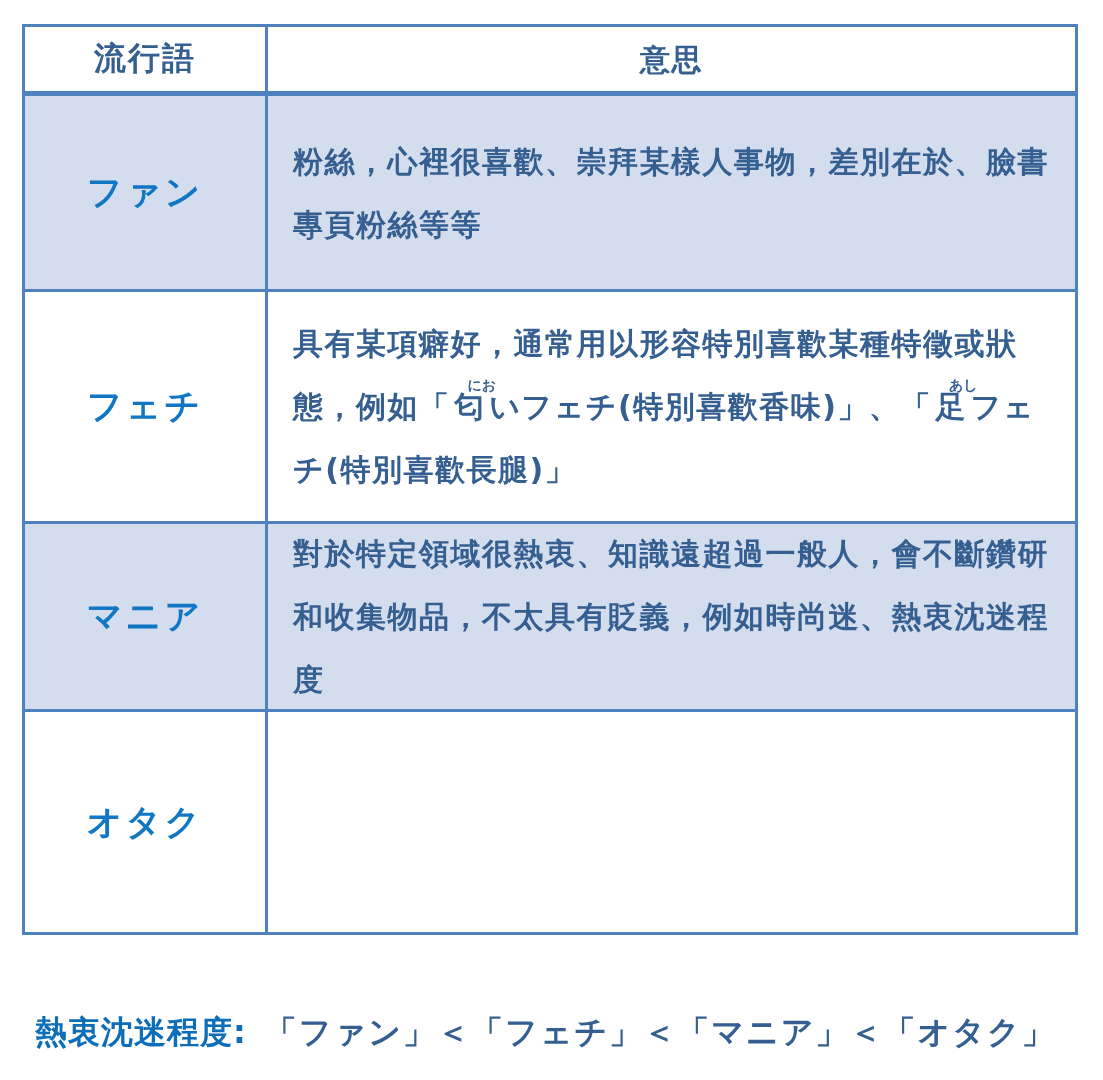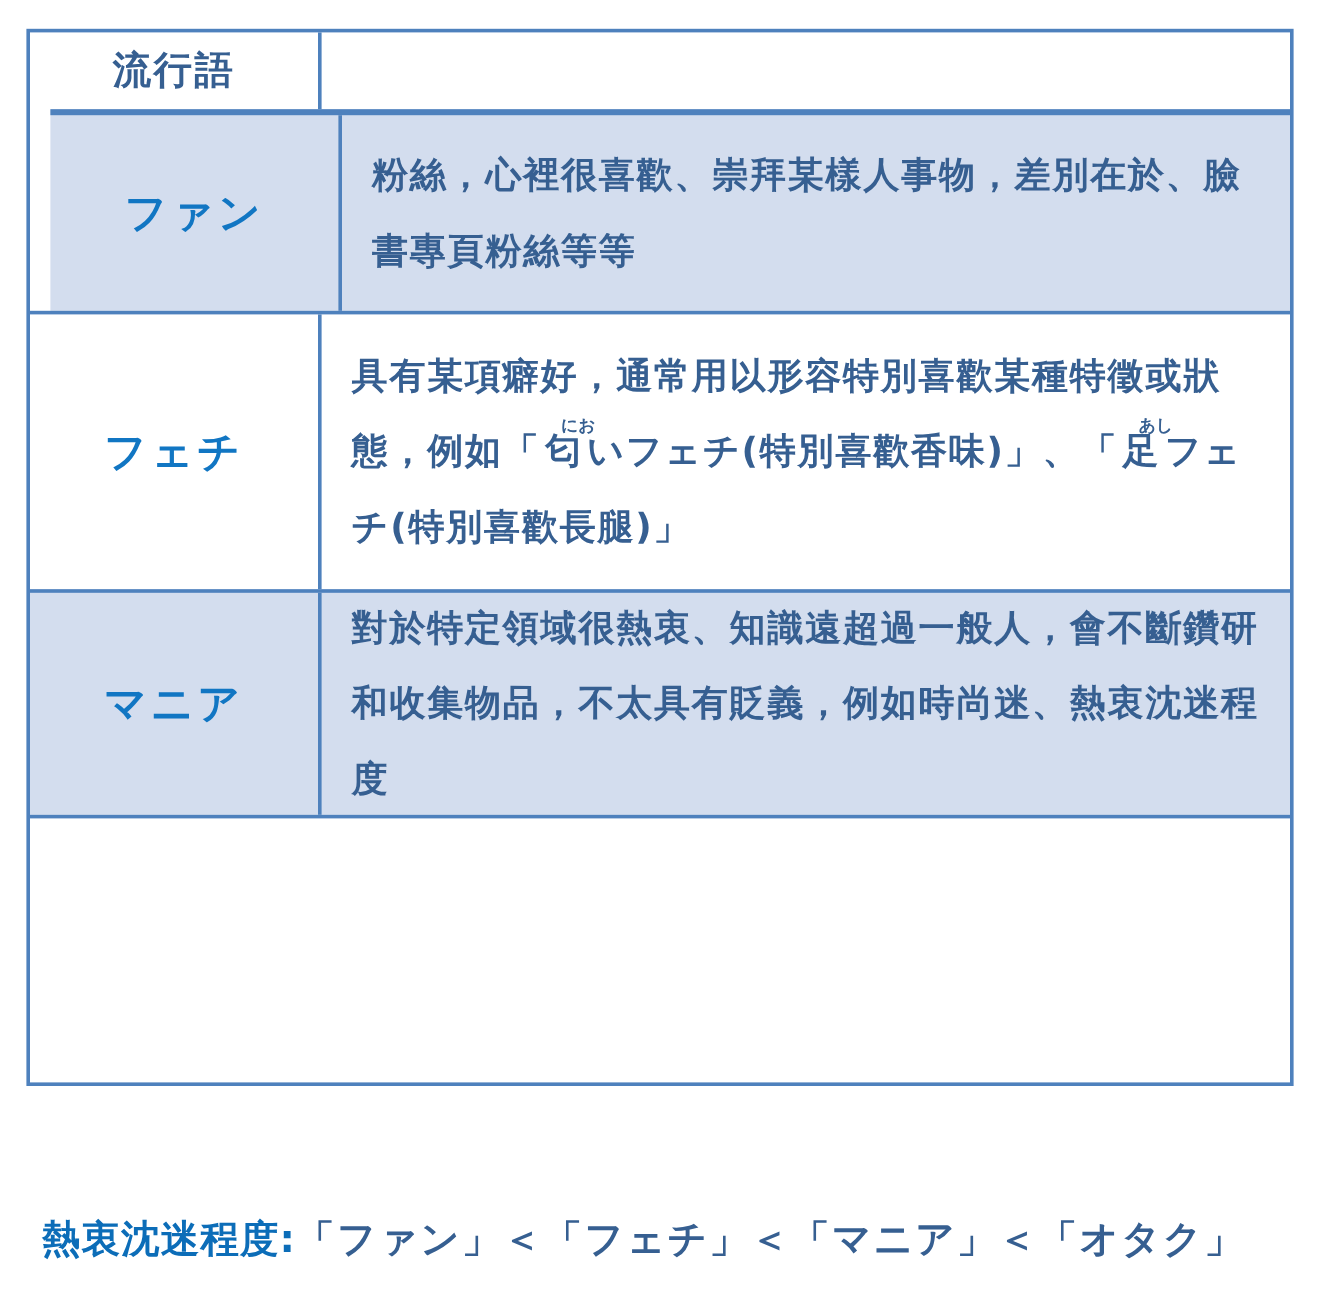--- a/index.html
+++ b/index.html
@@ -36,21 +36,21 @@
     align-items:stretch;
   }
   .body-row{
     border-top:3px solid var(--border-blue);
   }
   .body-row.after-header{
     border-top-width:5px;
   }
   .row.shaded{ background:var(--row-fill); }
   .header-row{ height:64px; }
-  .row-fan{ height:168px;margin-left:17px; }
+  .row-fan{ height:198px; }
   .row-fetish{ height:232px; }
   .row-mania{ height:188px; }
   .row-otaku{ height:223px; }
   .cell{
     display:flex;
     align-items:center;
   }
   .term-cell{
     width:243px;
     flex:0 0 243px;
@@ -99,33 +99,35 @@
     align-items:baseline;
     font-size:32px;
     line-height:60px;
     white-space:nowrap;
   }
   .footer-label{
     color:var(--footer-label-blue);
     letter-spacing:1px;
   }
   .footer-seq{
+    margin-left:18px;
     color:var(--steel-blue);
     letter-spacing:2px;
   }
 </style>
 </head>
 <body>
 
 <div class="stage">
 
   <div class="vocab-table">
 
     <div class="row header-row">
       <div class="cell term-cell header-cell">流行語</div>
+      <div class="cell meaning-cell header-cell">意思</div>
     </div>
 
     <div class="row body-row after-header shaded row-fan">
       <div class="cell term-cell">
         <span class="term-text">ファン</span>
       </div>
       <div class="cell meaning-cell">
         <span>粉絲，心裡很喜歡、崇拜某樣人事物，差別在於、臉書專頁粉絲等等</span>
       </div>
     </div>
@@ -142,20 +144,23 @@
     <div class="row body-row shaded row-mania">
       <div class="cell term-cell">
         <span class="term-text">マニア</span>
       </div>
       <div class="cell meaning-cell">
         <span>對於特定領域很熱衷、知識遠超過一般人，會不斷鑽研和收集物品，不太具有貶義，例如時尚迷、熱衷沈迷程度</span>
       </div>
     </div>
 
     <div class="row body-row row-otaku">
+      <div class="cell term-cell">
+        <span class="term-text">オタク</span>
+      </div>
     </div>
 
   </div>
 
   <div class="footer">
     <span class="footer-label">熱衷沈迷程度:</span>
     <span class="footer-seq">「ファン」＜「フェチ」＜「マニア」＜「オタク」</span>
   </div>
 
 </div>

